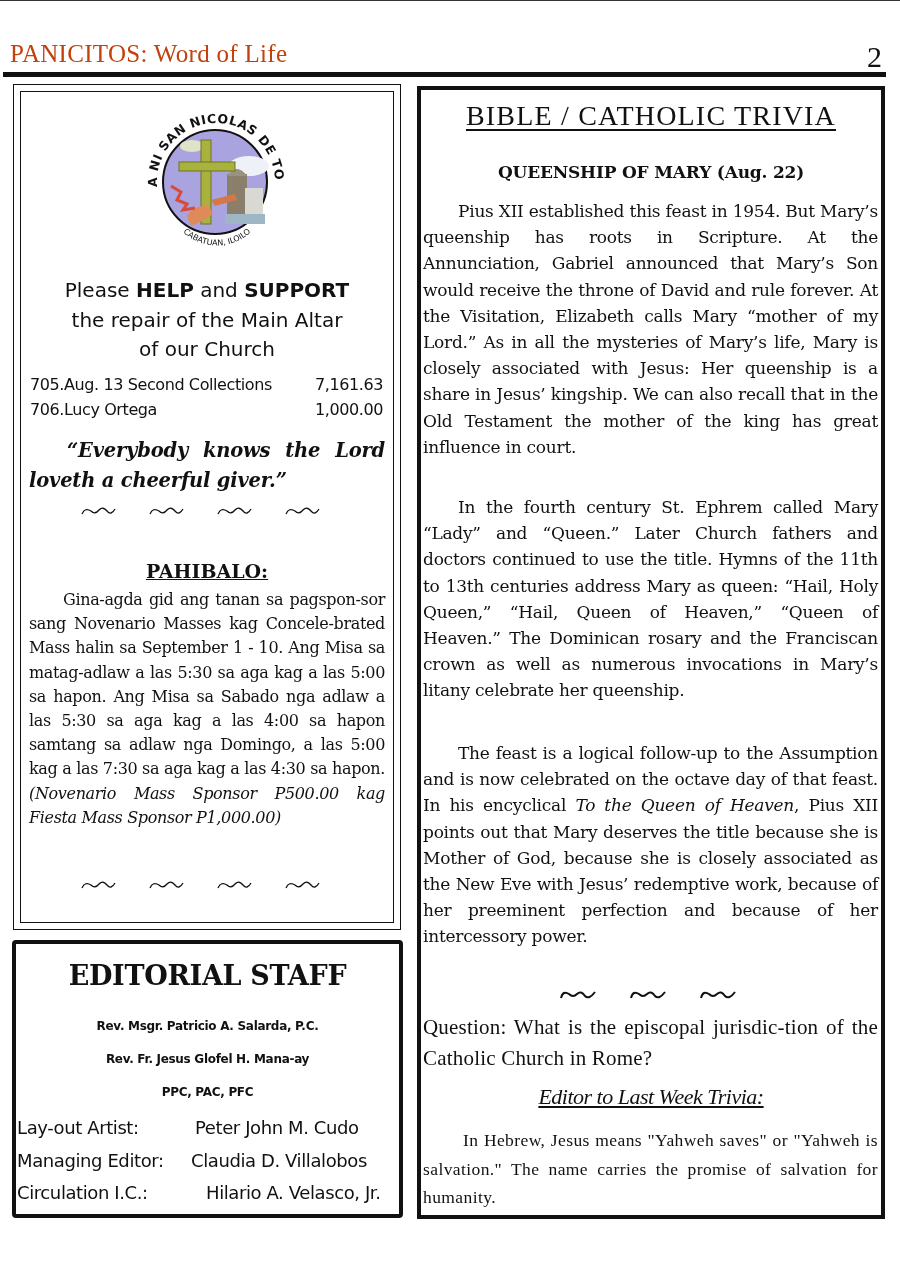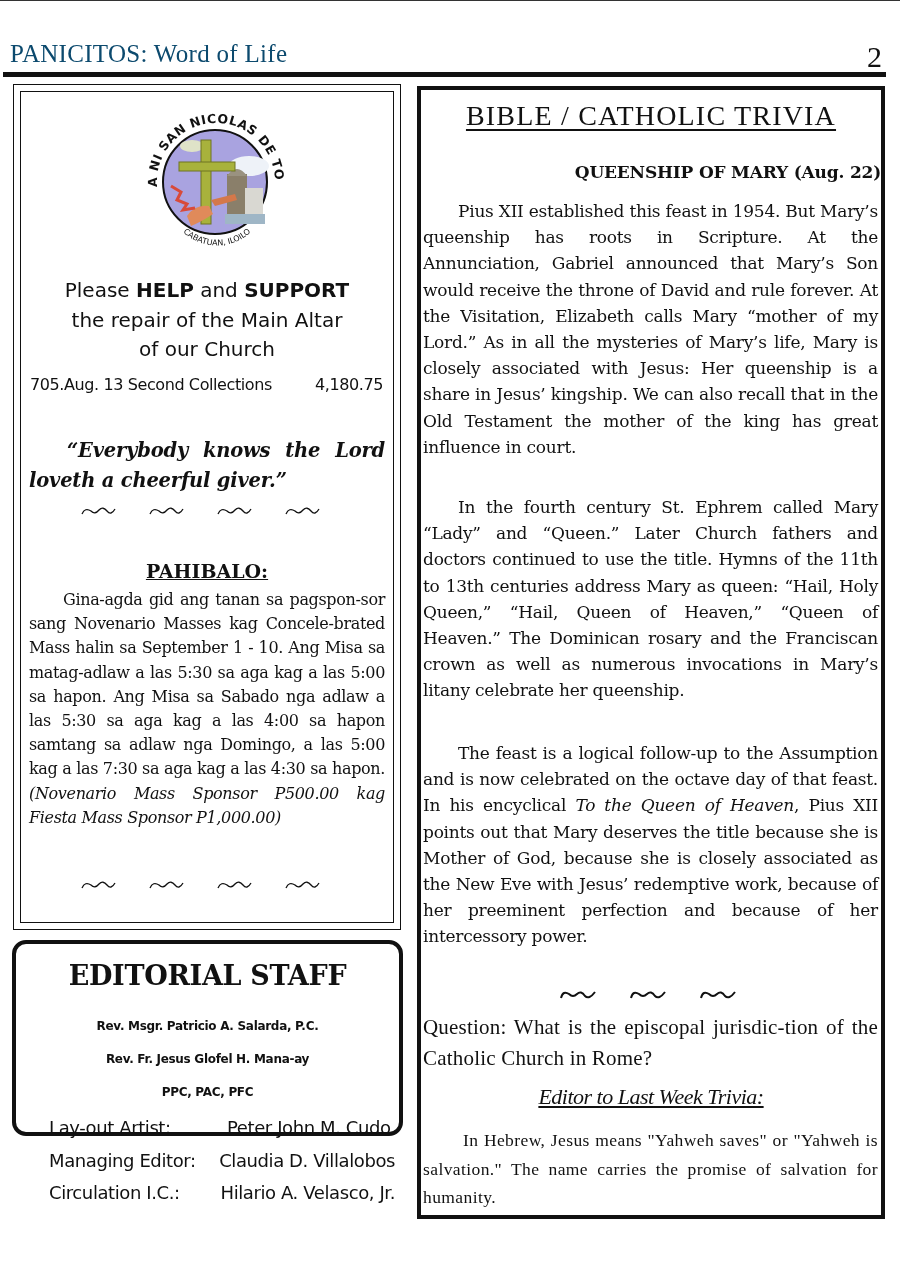--- a/index.html
+++ b/index.html
@@ -1,55 +1,55 @@
 <!DOCTYPE html>
 <html><head>
 <meta charset="utf-8">
 <style>
   html, body { margin: 0; padding: 0; background: #ffffff; }
   body { width: 900px; height: 1275px; position: relative; overflow: hidden; color: #111; font-family: "DejaVu Serif", serif; }
   .top-rule { position: absolute; left: 0; top: 0; width: 900px; height: 1px; background: #333; }
   .masthead { position: absolute; left: 10px; top: 40px; width: 872px; height: 32px; }
-  .masthead-title { position: absolute; left: 0; top: 0; font-family: "Liberation Serif", serif; font-size: 25px; letter-spacing: 0.3px; color: #0c4a6e; }
+  .masthead-title { position: absolute; left: 0; top: 0; font-family: "Liberation Serif", serif; font-size: 25px; letter-spacing: 0.3px; color: #c2410c; }
   .page-number { position: absolute; right: 0; top: 0; font-family: "Liberation Serif", serif; font-size: 30px; color: #111; }
   .masthead-rule { position: absolute; left: 3px; top: 72px; width: 883px; height: 5px; background: #111; }
 
   
   .donation-box { position: absolute; left: 13px; top: 84px; width: 388px; height: 846px; border: 1px solid #111; box-sizing: border-box; }
   .donation-inner { position: absolute; left: 6px; top: 6px; right: 6px; bottom: 6px; border: 1px solid #111; }
   .logo { position: absolute; left: 116px; top: 4px; width: 156px; height: 170px; }
   .appeal { position: absolute; left: 0; right: 0; top: 184px; text-align: center; font-family: "DejaVu Sans", sans-serif; font-size: 20px; line-height: 29.5px; }
   .appeal b { font-weight: bold; margin-top: 12px; }
   .don-list { position: absolute; left: 9px; right: 10px; top: 280px; font-family: "DejaVu Sans", sans-serif; font-size: 16px; line-height: 25px; letter-spacing: -0.4px; }
   .don-row { display: flex; justify-content: space-between; align-items: center; }
   .quote { position: absolute; left: 8px; right: 8px; top: 344px; font-family: "DejaVu Serif", serif; font-style: italic; font-weight: bold; font-size: 19.5px; line-height: 30px; text-align: justify; text-indent: 38px; letter-spacing: -0.2px; }
   .ornament { position: absolute; left: 0; right: 0; text-align: center; font-size: 15px; letter-spacing: 8px; color: #111; word-spacing: 14px; }
   .ornament1 { top: 412px; }
   .ornament2 { top: 786px; }
   .pahibalo-title { position: absolute; left: 0; right: 0; top: 468px; text-align: center; font-family: "DejaVu Serif", serif; font-weight: bold; font-size: 19px; text-decoration: underline; }
   .pahibalo-body { position: absolute; left: 8px; right: 8px; top: 496px; font-family: "DejaVu Serif", serif; font-size: 16px; line-height: 24.2px; text-align: justify; text-indent: 34px; letter-spacing: -0.35px; }
   .pahibalo-body i { font-style: italic; }
 
   
-  .staff-box { position: absolute; left: 12px; top: 940px; width: 391px; height: 196px; border: 4px solid #111; box-sizing: border-box; border-radius: 14px; }
+  .staff-box { position: absolute; left: 12px; top: 940px; width: 391px; height: 278px; border: 4px solid #111; box-sizing: border-box; border-radius: 4px; }
   .staff-title { position: absolute; left: 0; right: 0; top: 16px; text-align: center; font-family: "DejaVu Serif", serif; font-weight: bold; font-size: 27px; letter-spacing: -0.3px; }
   .staff-lines { position: absolute; left: 0; right: 0; top: 66px; text-align: center; font-family: "DejaVu Sans", sans-serif; font-weight: bold; font-size: 12px; line-height: 33px; letter-spacing: -0.3px; }
   .staff-roles { position: absolute; left: 1px; right: 4px; top: 168px; font-family: "DejaVu Sans", sans-serif; font-size: 18px; line-height: 32.5px; letter-spacing: -0.4px; }
-  .role-row { display: flex; white-space: nowrap; padding-left: 32px; }
+  .role-row { display: flex; white-space: nowrap; }
   .role-label { display: inline-block; }
   .role-name { display: inline-block; }
   .r0 .role-label { width: 178px; }
   .r1 .role-label { width: 174px; }
   .r2 .role-label { width: 189px; }
 
   
   .trivia-box { position: absolute; left: 417px; top: 86px; width: 468px; height: 1133px; border: 4px solid #111; box-sizing: border-box; }
   .trivia-title { position: absolute; left: 0; right: 0; top: 10px; text-align: center; font-family: "Liberation Serif", serif; font-size: 28px; letter-spacing: 1.2px; }
   .trivia-title span { text-decoration: underline; text-underline-offset: 4px; }
-  .feast-title { position: absolute; left: 0; right: 0; top: 72px; text-align: right; font-family: "DejaVu Serif", serif; font-weight: bold; font-size: 17px; letter-spacing: -0.2px; }
+  .feast-title { position: absolute; left: 0; right: 0; top: 72px; text-align: center; font-family: "DejaVu Serif", serif; font-weight: bold; font-size: 17px; letter-spacing: -0.2px; }
   .trivia-para { position: absolute; left: 2px; right: 3px; font-family: "DejaVu Serif", serif; font-size: 17px; line-height: 26.2px; text-align: justify; text-indent: 35px; letter-spacing: -0.25px; }
   .p1 { top: 108px; }
   .p2 { top: 404px; }
   .p3 { top: 650px; }
   .trivia-para i { font-style: italic; }
   .ornament3 { position: absolute; left: 0; right: 0; top: 896px; text-align: center; font-size: 17px; font-weight: bold; word-spacing: 18px; letter-spacing: 1px; }
   .question { position: absolute; left: 2px; right: 3px; top: 922px; font-family: "Liberation Serif", serif; font-size: 21px; line-height: 31px; text-align: justify; letter-spacing: 0.2px; }
   .answer-title { position: absolute; left: 0; right: 0; top: 994px; text-align: center; font-family: "Liberation Serif", serif; font-style: italic; font-size: 22px; letter-spacing: -0.5px; }
   .answer-title span { text-decoration: underline; }
   .answer-body { position: absolute; left: 2px; right: 3px; top: 1036px; font-family: "Liberation Serif", serif; font-size: 17.5px; line-height: 28.5px; text-align: justify; text-indent: 40px; letter-spacing: 0.4px; }
@@ -95,21 +95,25 @@
 
     <div class="appeal">
       <div><span>Please </span><b>HELP</b><span> and </span><b>S</b><b>UPPORT</b></div>
       <div>the repair of the Main Altar</div>
       <div>of our Church</div>
     </div>
 
     <div class="don-list">
       <div class="don-row">
         <span>705.Aug. 13 Second Collections</span>
-        <span>4,180.75</span>
+        <span>7,161.63</span>
+      </div>
+      <div class="don-row">
+        <span>706.Lucy Ortega</span>
+        <span>1,000.00</span>
       </div>
     </div>
 
     <div class="quote">“Everybody knows the Lord loveth a cheerful giver.”</div>
 
     <div class="ornament ornament1">
       <svg width="260" height="16" viewBox="0 0 260 16">
         <g fill="none" stroke="#111" stroke-width="1.3">
           <path d="M5 10 Q8 3 14 7 Q18 11 22 6 Q26 2 30 7 Q34 12 38 5"></path>
           <path d="M73 10 Q76 3 82 7 Q86 11 90 6 Q94 2 98 7 Q102 12 106 5"></path>

